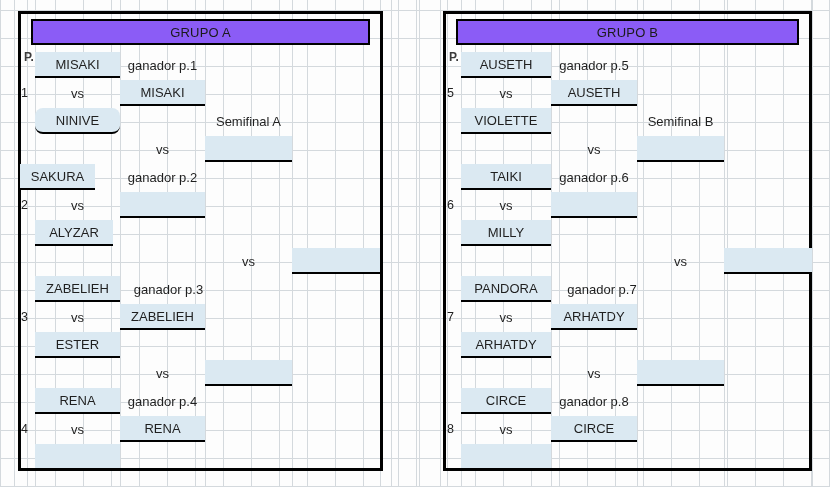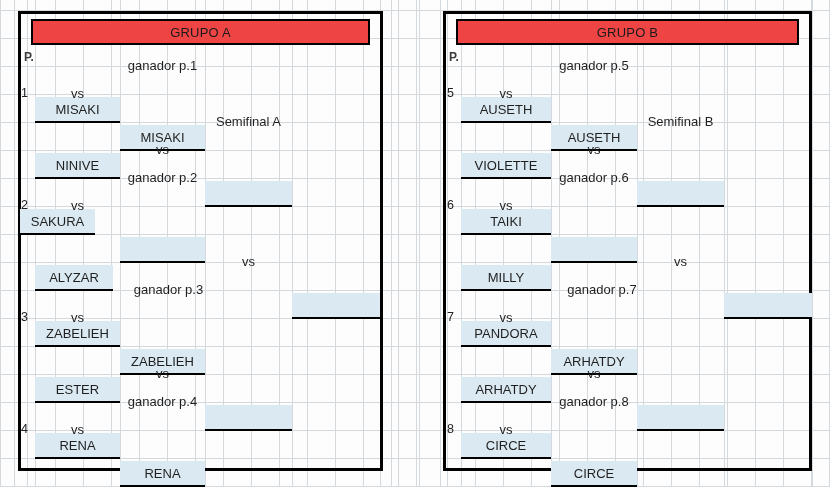--- a/index.html
+++ b/index.html
@@ -35,21 +35,21 @@
     background:transparent;
   }
   #group-a{left:18px;width:365px;}
   #group-b{left:443px;width:369px;}
 
   .group-title{
     position:absolute;
     left:10px;right:10px;top:5px;height:26px;
     border:2.5px solid #000;
     box-sizing:border-box;
-    background:#ef4444;
+    background:#8b5cf6;
     display:flex;align-items:center;justify-content:center;
     font-size:13px;color:#1a1a1a;
     letter-spacing:.2px;
   }
 
   .p-label{
     position:absolute;
     left:3px;top:36px;
     font-size:12px;font-weight:bold;color:#3b3b3b;
   }
@@ -57,21 +57,21 @@
   
   .cell{
     position:absolute;
     height:26px;
     box-sizing:border-box;
     display:flex;align-items:center;justify-content:center;
     font-size:13px;color:#1f1f1f;
     white-space:nowrap;
   }
   .hl{background:#dbe9f2;}
-  .ul{border-bottom:2px solid #000;margin-top:45px;}
+  .ul{border-bottom:2px solid #000;}
   .plain{background:transparent;}
   .numcell{font-size:12.5px;color:#222;justify-content:center;}
 </style>
 </head>
 <body>
 
 <div id="grid-bg"></div>
 <div id="grid-bg-cols">
     <div class="vline" style="left: 0px;"></div>
     <div class="vline" style="left: 14px;"></div>
@@ -97,21 +97,21 @@
 
 <div class="group" id="group-b">
   <div class="group-title">GRUPO B</div>
   <div class="p-label">P.</div>
 </div>
 
 <div id="cells-a">
     <div class="cell plain numcell" style="left: 14px; width: 21px; top: 80px;">1</div>
     <div class="cell hl ul " style="left: 35px; width: 85px; top: 52px;">MISAKI</div>
     <div class="cell plain " style="left: 35px; width: 85px; top: 80px;">vs</div>
-    <div class="cell hl ul " style="left: 35px; width: 85px; top: 108px;">NINIVE</div>
+    <div class="cell hl ul " style="left: 35px; width: 85px; top: 108px; border-radius: 8px;">NINIVE</div>
     <div class="cell plain " style="left: 120px; width: 85px; top: 52px;">ganador p.1</div>
     <div class="cell hl ul " style="left: 120px; width: 85px; top: 80px;">MISAKI</div>
     <div class="cell plain numcell" style="left: 14px; width: 21px; top: 192px;">2</div>
     <div class="cell hl ul " style="left: 20px; width: 75px; top: 164px;">SAKURA</div>
     <div class="cell plain " style="left: 35px; width: 85px; top: 192px;">vs</div>
     <div class="cell hl ul " style="left: 35px; width: 78px; top: 220px;">ALYZAR</div>
     <div class="cell plain " style="left: 120px; width: 85px; top: 164px;">ganador p.2</div>
     <div class="cell hl ul " style="left: 120px; width: 85px; top: 192px;"></div>
     <div class="cell plain numcell" style="left: 14px; width: 21px; top: 304px;">3</div>
     <div class="cell hl ul " style="left: 35px; width: 85px; top: 276px;">ZABELIEH</div>

